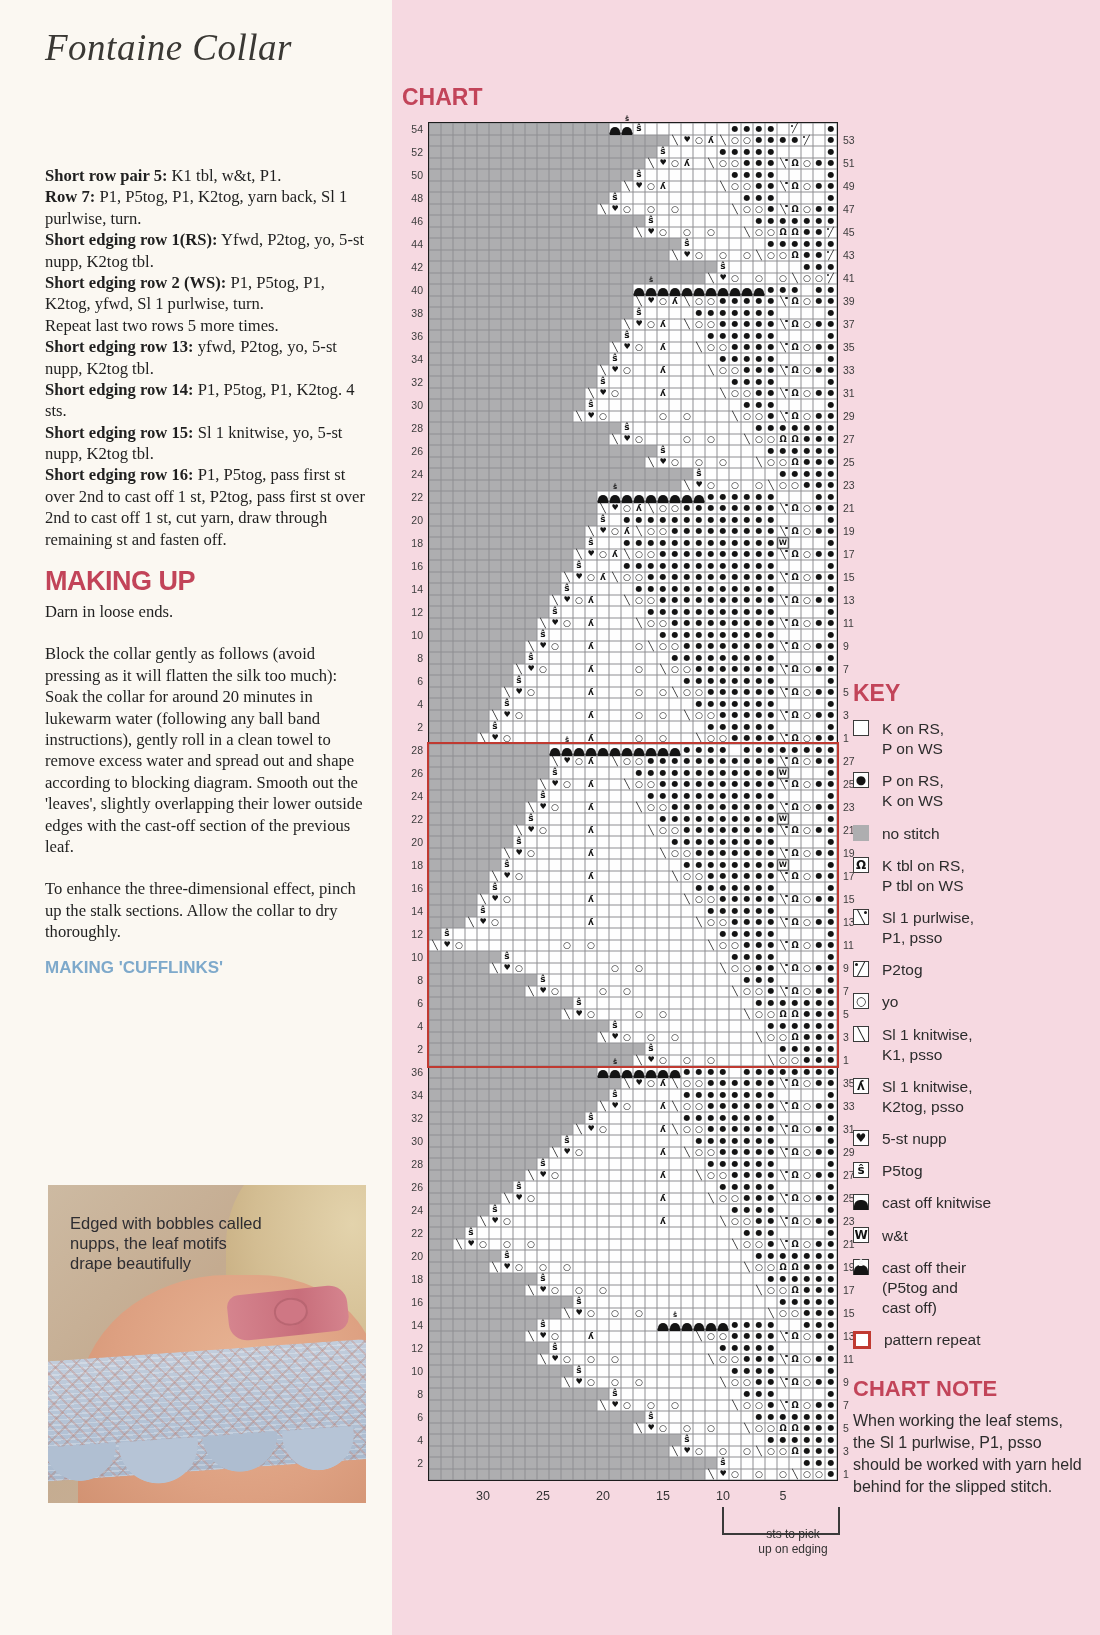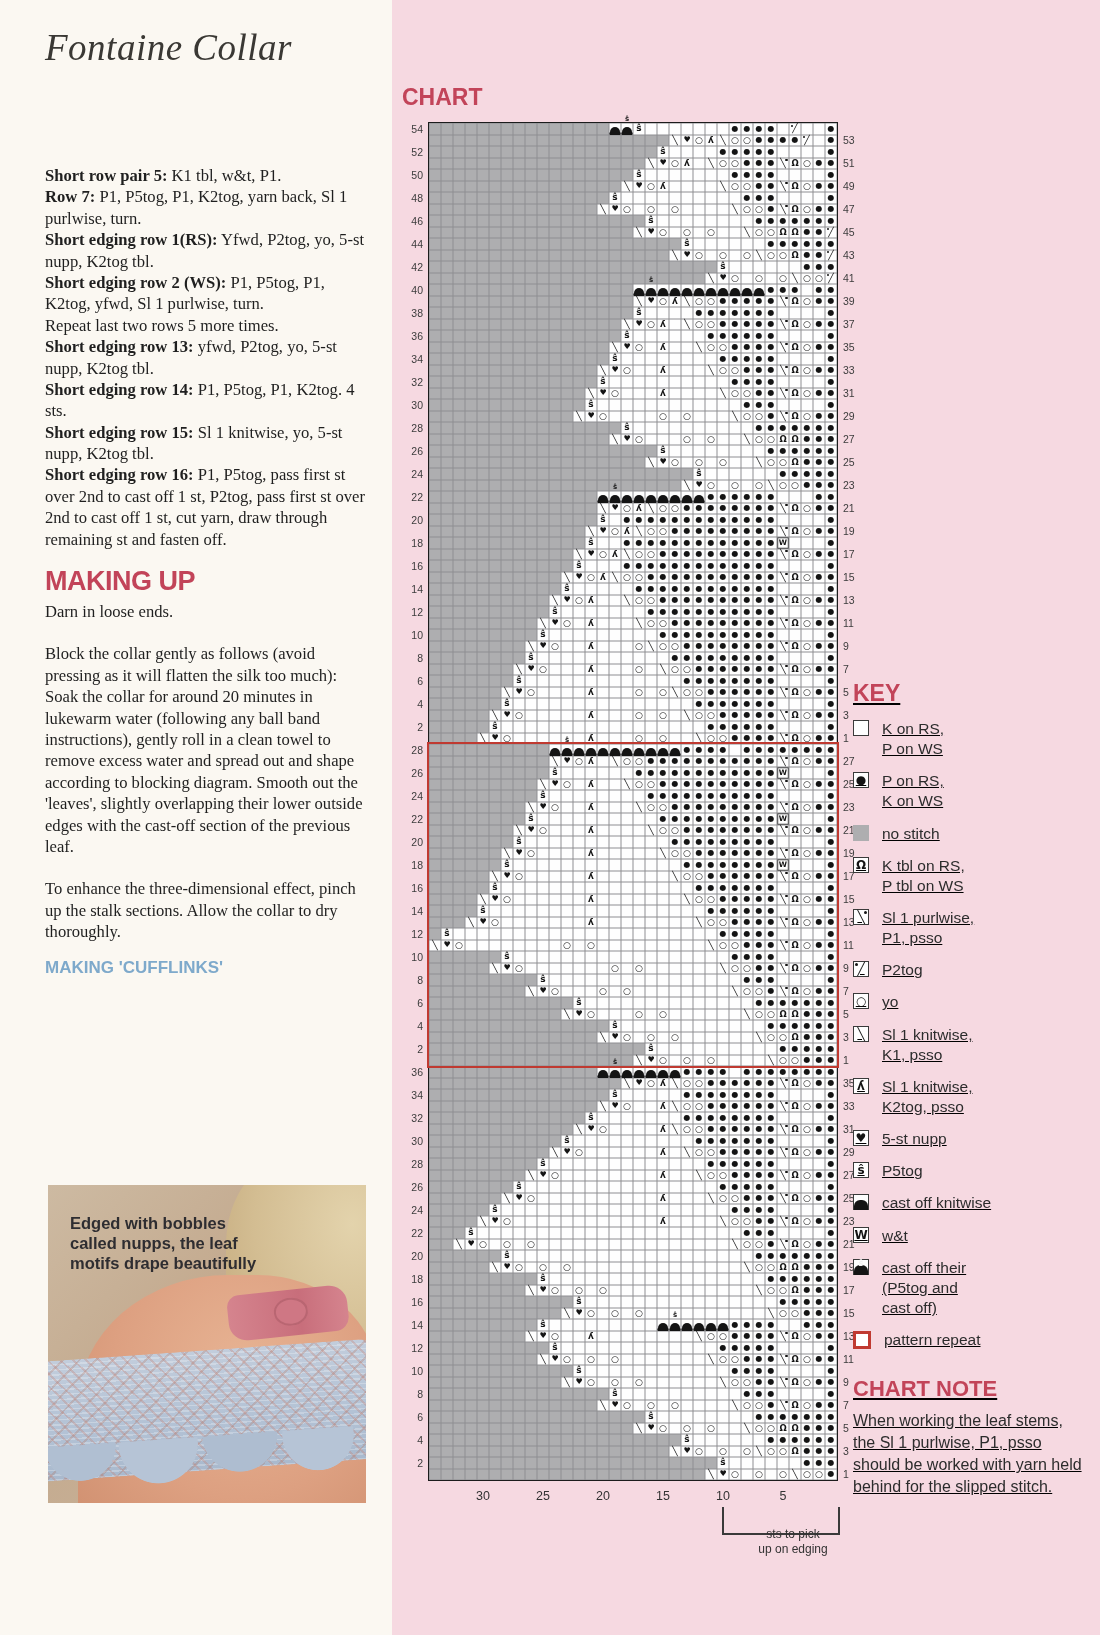--- a/index.html
+++ b/index.html
@@ -27,21 +27,21 @@
       repeating-linear-gradient(-42deg, rgba(176,94,66,.22) 0 2px, rgba(0,0,0,0) 2px 12px),
       repeating-linear-gradient(0deg, rgba(255,255,255,.25) 0 1.5px, rgba(0,0,0,0) 1.5px 5px),
       linear-gradient(180deg,#c2cddc 0%,#b3c2d5 60%,#a9b9cd 100%);
     border-radius:14px 20px 6px 6px;}
   .ph-collar::after{content:'';position:absolute;left:0;bottom:-34px;width:100%;height:68px;
     background:
       radial-gradient(circle 36px at 40px 0px,#b0bfd2 98%,rgba(0,0,0,0) 100%),
       radial-gradient(circle 40px at 118px 4px,#b6c4d6 98%,rgba(0,0,0,0) 100%),
       radial-gradient(circle 38px at 200px 0px,#aebdd0 98%,rgba(0,0,0,0) 100%),
       radial-gradient(circle 36px at 278px 6px,#b6c4d6 98%,rgba(0,0,0,0) 100%);}
-  .ph-caption{position:absolute;left:22px;top:28px;width:200px;font-family:"Liberation Sans",sans-serif;font-weight:bold;font-size:16.5px;line-height:1.22;color:#2e2d31;}
+  .ph-caption{position:absolute;left:22px;top:28px;width:200px;font-family:"Liberation Sans",sans-serif;font-weight:normal;font-size:16.5px;line-height:1.22;color:#2e2d31;}
   
   .chart-head{position:absolute;left:402px;top:84px;font-family:"Liberation Sans",sans-serif;font-weight:bold;font-size:23px;color:#c24459;}
   .chart-wrap{position:absolute;left:428px;top:122px;}
   .chart-grid{border:1.6px solid #1c1c1c;display:inline-block;}
   .panel{display:grid;grid-template-columns:repeat(34,12px);grid-auto-rows:11.5px;}
   .panel.repeat{outline:3px solid #c03a31;outline-offset:-1px;position:relative;z-index:2;}
   .cell{position:relative;box-shadow:inset 0 0 0 0.5px #8e8e91;display:flex;align-items:center;justify-content:center;font-family:"DejaVu Sans",sans-serif;font-size:8.5px;line-height:1;color:#141414;}
   .c-ns{background:#aeaeb0;}
   .c-k{background:#fefefe;}
   .sym-dot{font-size:8px;}
@@ -56,21 +56,21 @@
   .sym-wt{font-size:7.5px;font-weight:bold;box-shadow:inset 0 0 0 0.5px #8e8e91, inset 0 0 0 1.2px #3a3a3a;}
   .sym-co{box-shadow:inset 0 0 0 0.5px #8e8e91, inset 0 -2.5px 0 #141414;}
   .sym-co::before{content:'';position:absolute;left:1px;right:1px;bottom:0;height:8px;background:#141414;border-radius:6px 6px 0 0;}
   .sym-con::after{content:'ŝ';position:absolute;top:-7px;left:50%;transform:translateX(-50%);font-size:7px;font-weight:bold;color:#141414;z-index:3;}
   .rl{position:absolute;font-family:"Liberation Sans",sans-serif;font-size:10.5px;color:#3c3c3c;width:22px;}
   .rl.left{text-align:right;}
   .axis-label{position:absolute;font-family:"Liberation Sans",sans-serif;font-size:12.5px;color:#333;transform:translateX(-50%);}
   .bracket{position:absolute;border-left:2px solid #3a3a3a;border-right:2px solid #3a3a3a;border-bottom:2px solid #3a3a3a;height:26px;}
   .bracket-label{position:absolute;font-family:"Liberation Sans",sans-serif;font-size:12px;color:#333;text-align:center;white-space:pre-line;line-height:1.25;}
   
-  .right-col{position:absolute;left:853px;top:680px;width:236px;text-decoration:underline;}
+  .right-col{position:absolute;left:853px;top:680px;width:236px;}
   .key-head{font-family:"Liberation Sans",sans-serif;font-weight:bold;font-size:23px;color:#c24459;margin:0 0 12px 0;}
   .key-item{display:flex;gap:13px;margin-bottom:12px;align-items:flex-start;}
   .key-cell{width:16px;height:16px;flex:0 0 16px;box-shadow:inset 0 0 0 1px #3a3a3a;font-size:12px;margin-top:1px;}
   .key-cell.c-ns{box-shadow:none;}
   .key-cell.sym-co{box-shadow:inset 0 0 0 1px #3a3a3a, inset 0 -3px 0 #141414;}
   .key-cell.sym-co::before{height:10px;}
   .key-cell.sym-con::after{top:1px;font-size:8px;color:#f2f2f2;}
   .key-cell.dot-tr::after{width:3px;height:3px;top:2px;right:2px;}
   .key-cell.dot-tl::after{width:3px;height:3px;top:2px;left:2px;}
   .key-repeat{width:12px;height:12px;flex:0 0 12px;border:3.5px solid #c03a31;background:#fff;margin-top:1px;}

